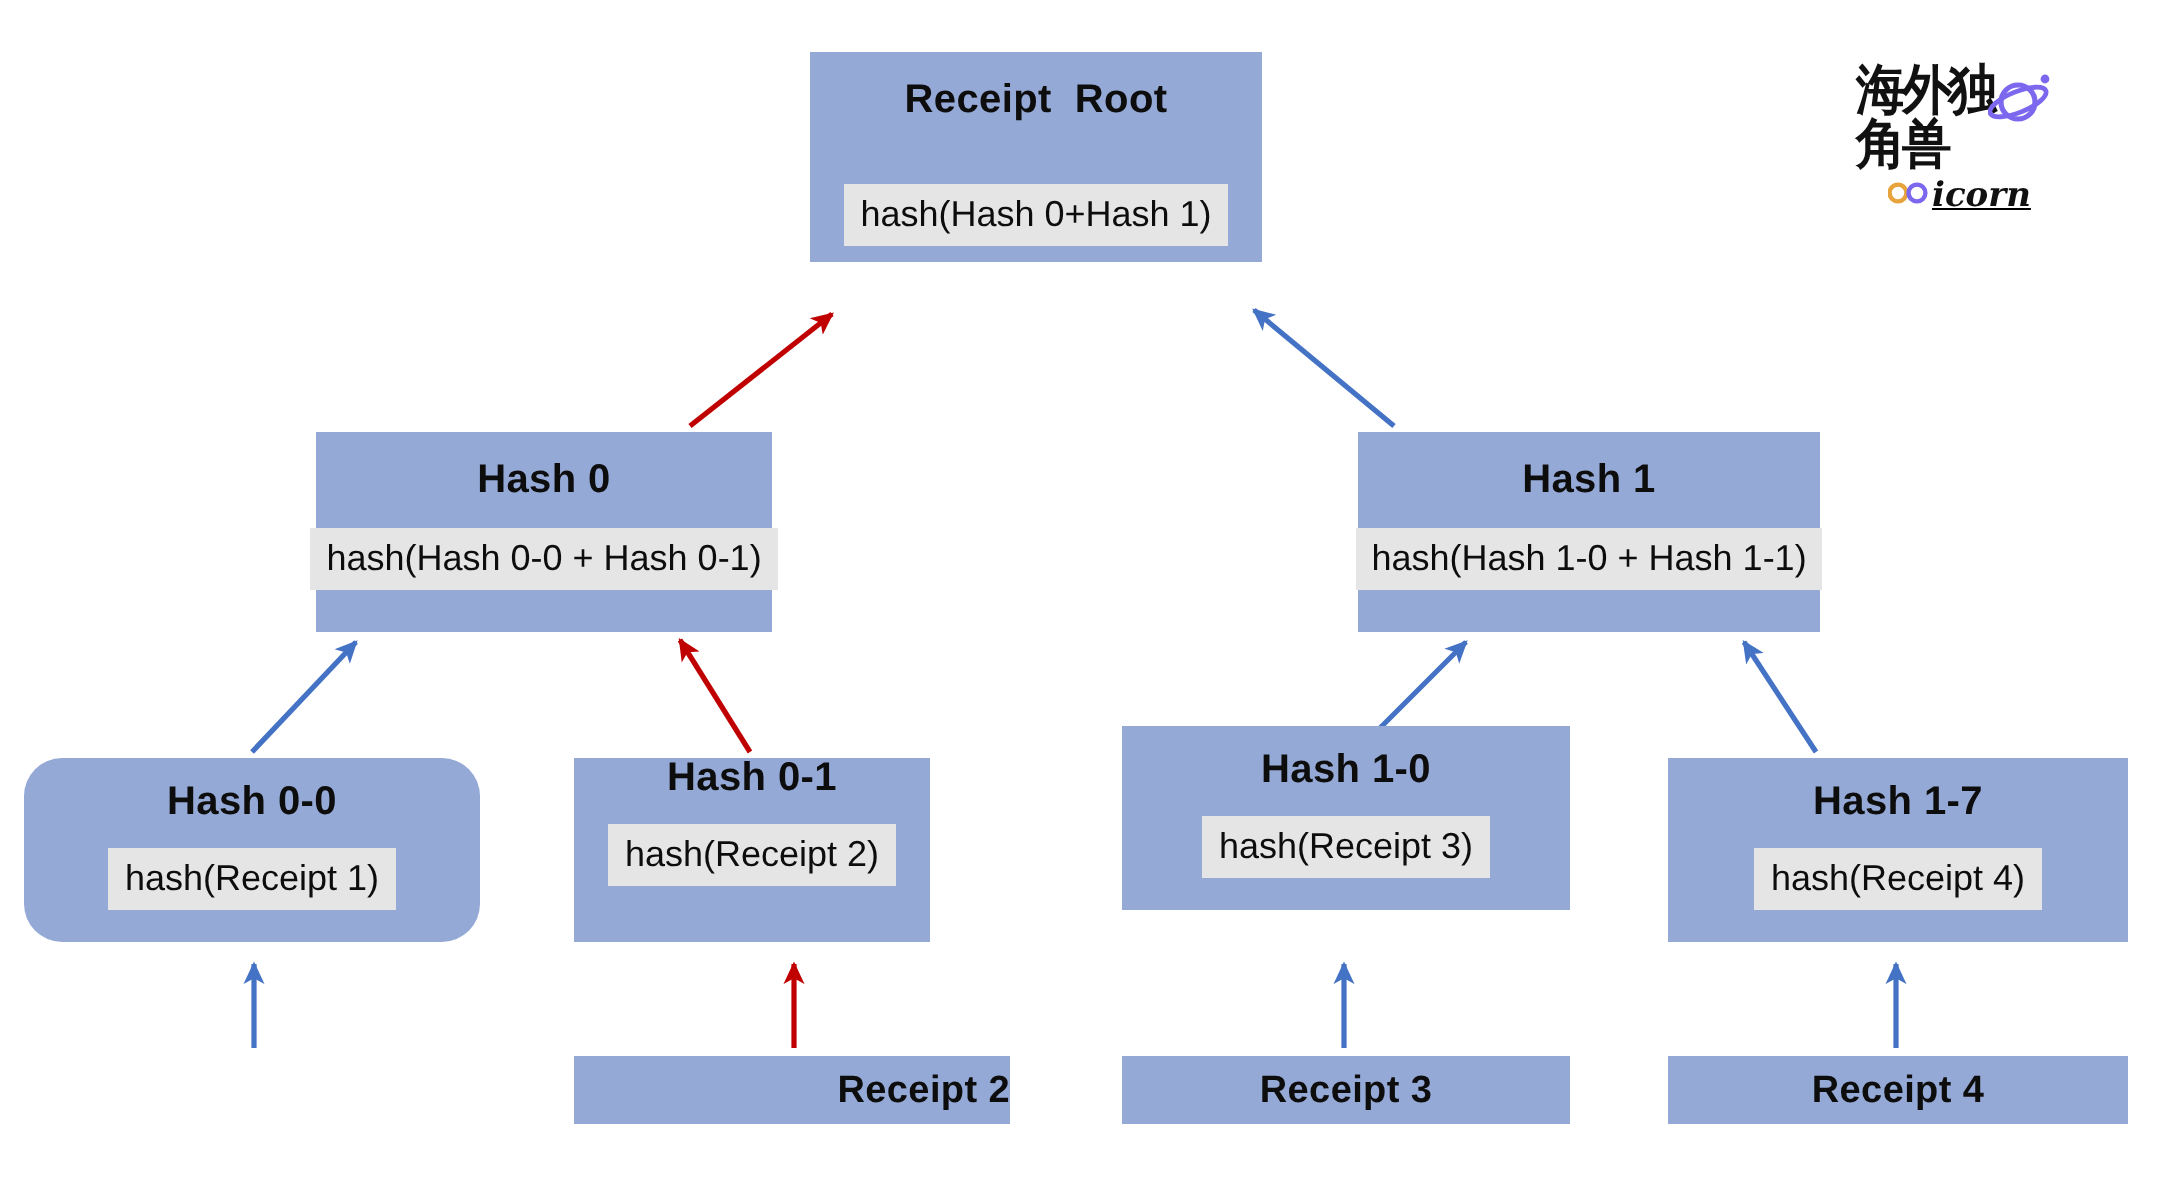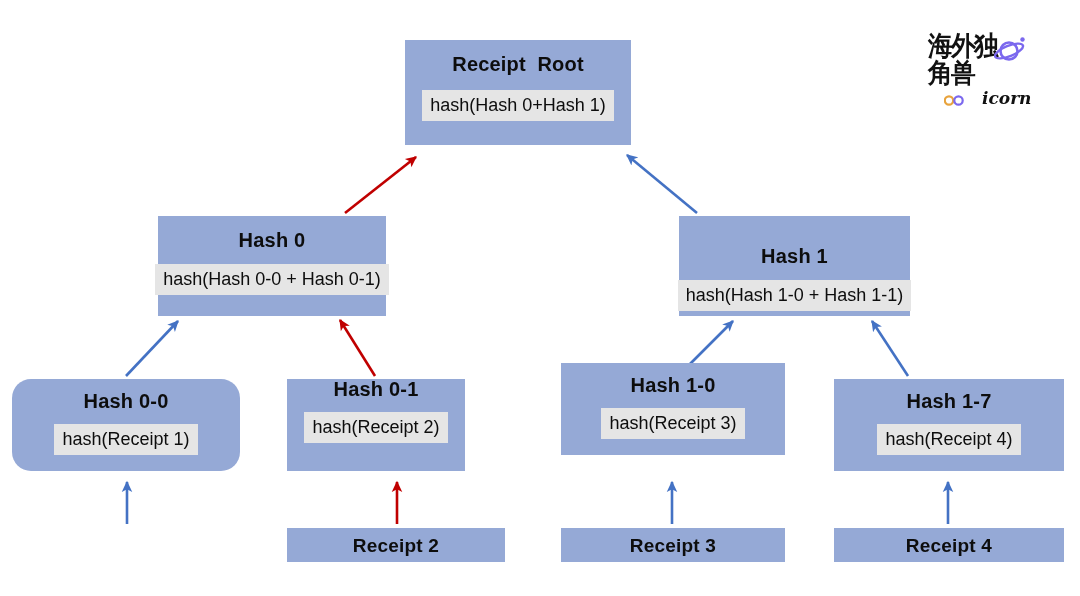--- a/index.html
+++ b/index.html
@@ -37,26 +37,26 @@
     background: #e5e5e5;
     color: #0d0d0d;
     font-size: 18px;
     font-weight: 400;
     line-height: 1;
     padding: 6px 8px 7px 8px;
     white-space: pre;
   }
 
   
-  .n-root      { left:405px; top:40px;  width:226px; height:105px; padding-top:14px; }
+  .n-root      { left:405px; top:26px;  width:226px; height:105px; padding-top:14px;gap:16px; }
   .n-root .node-chip { margin-top: 16px; }
 
   
   .n-h0        { left:158px; top:216px; width:228px; height:100px; padding-top:14px; }
-  .n-h1        { left:679px; top:216px; width:231px; height:100px; padding-top:30px; }
+  .n-h1        { left:679px; top:216px; width:231px; height:100px; padding-top:14px; }
   .n-h0 .node-chip, .n-h1 .node-chip { margin-top: 14px; }
 
   
   .n-h00       { left:12px;  top:379px; width:228px; height:92px;  padding-top:12px;border-radius:19px; }
   .n-h01       { left:287px; top:379px; width:178px; height:92px;  padding-top:0; }
   .n-h10       { left:561px; top:363px; width:224px; height:92px;  padding-top:12px; }
   .n-h11       { left:834px; top:379px; width:230px; height:92px;  padding-top:12px; }
   .n-h00 .node-chip, .n-h01 .node-chip,
   .n-h10 .node-chip, .n-h11 .node-chip { margin-top: 13px; }
 
@@ -64,21 +64,21 @@
   .receipt {
     position: absolute;
     background: #95A9D6;
     height: 34px;
     display: flex;
     align-items: center;
     justify-content: center;
   }
   .receipt .node-title { font-size: 19px; }
   .r-1 { left:12px;  top:528px; width:228px; }
-  .r-2 { left:287px; top:528px; width:218px; }
+  .r-2 { left:287px; top:528px; width:218px;justify-content:flex-end; }
   .r-3 { left:561px; top:528px; width:224px; }
   .r-4 { left:834px; top:528px; width:230px; }
 
   
   #arrows {
     position: absolute;
     left: 0; top: 0;
     width: 1080px;
     height: 596px;
     pointer-events: none;
@@ -107,22 +107,23 @@
     word-break: break-all;
     transform: scaleX(0.92);
     transform-origin: left top;
   }
   .wm-planet { position:absolute; left:66px; top:8px; }
   .wm-brand {
     position: absolute;
     left: 16px;
     top: 62px;
     display: flex;
-    align-items: flex-end;
-    gap: 18px;
+    align-items: flex-start;
+    gap: 2px;
+    text-decoration: underline;
   }
   .wm-brand-text {
     font-family: "DejaVu Serif", serif;
     font-style: italic;
     font-weight: 700;
     font-size: 17px;
     color: #111111;
     line-height: 1;
   }
 </style>

